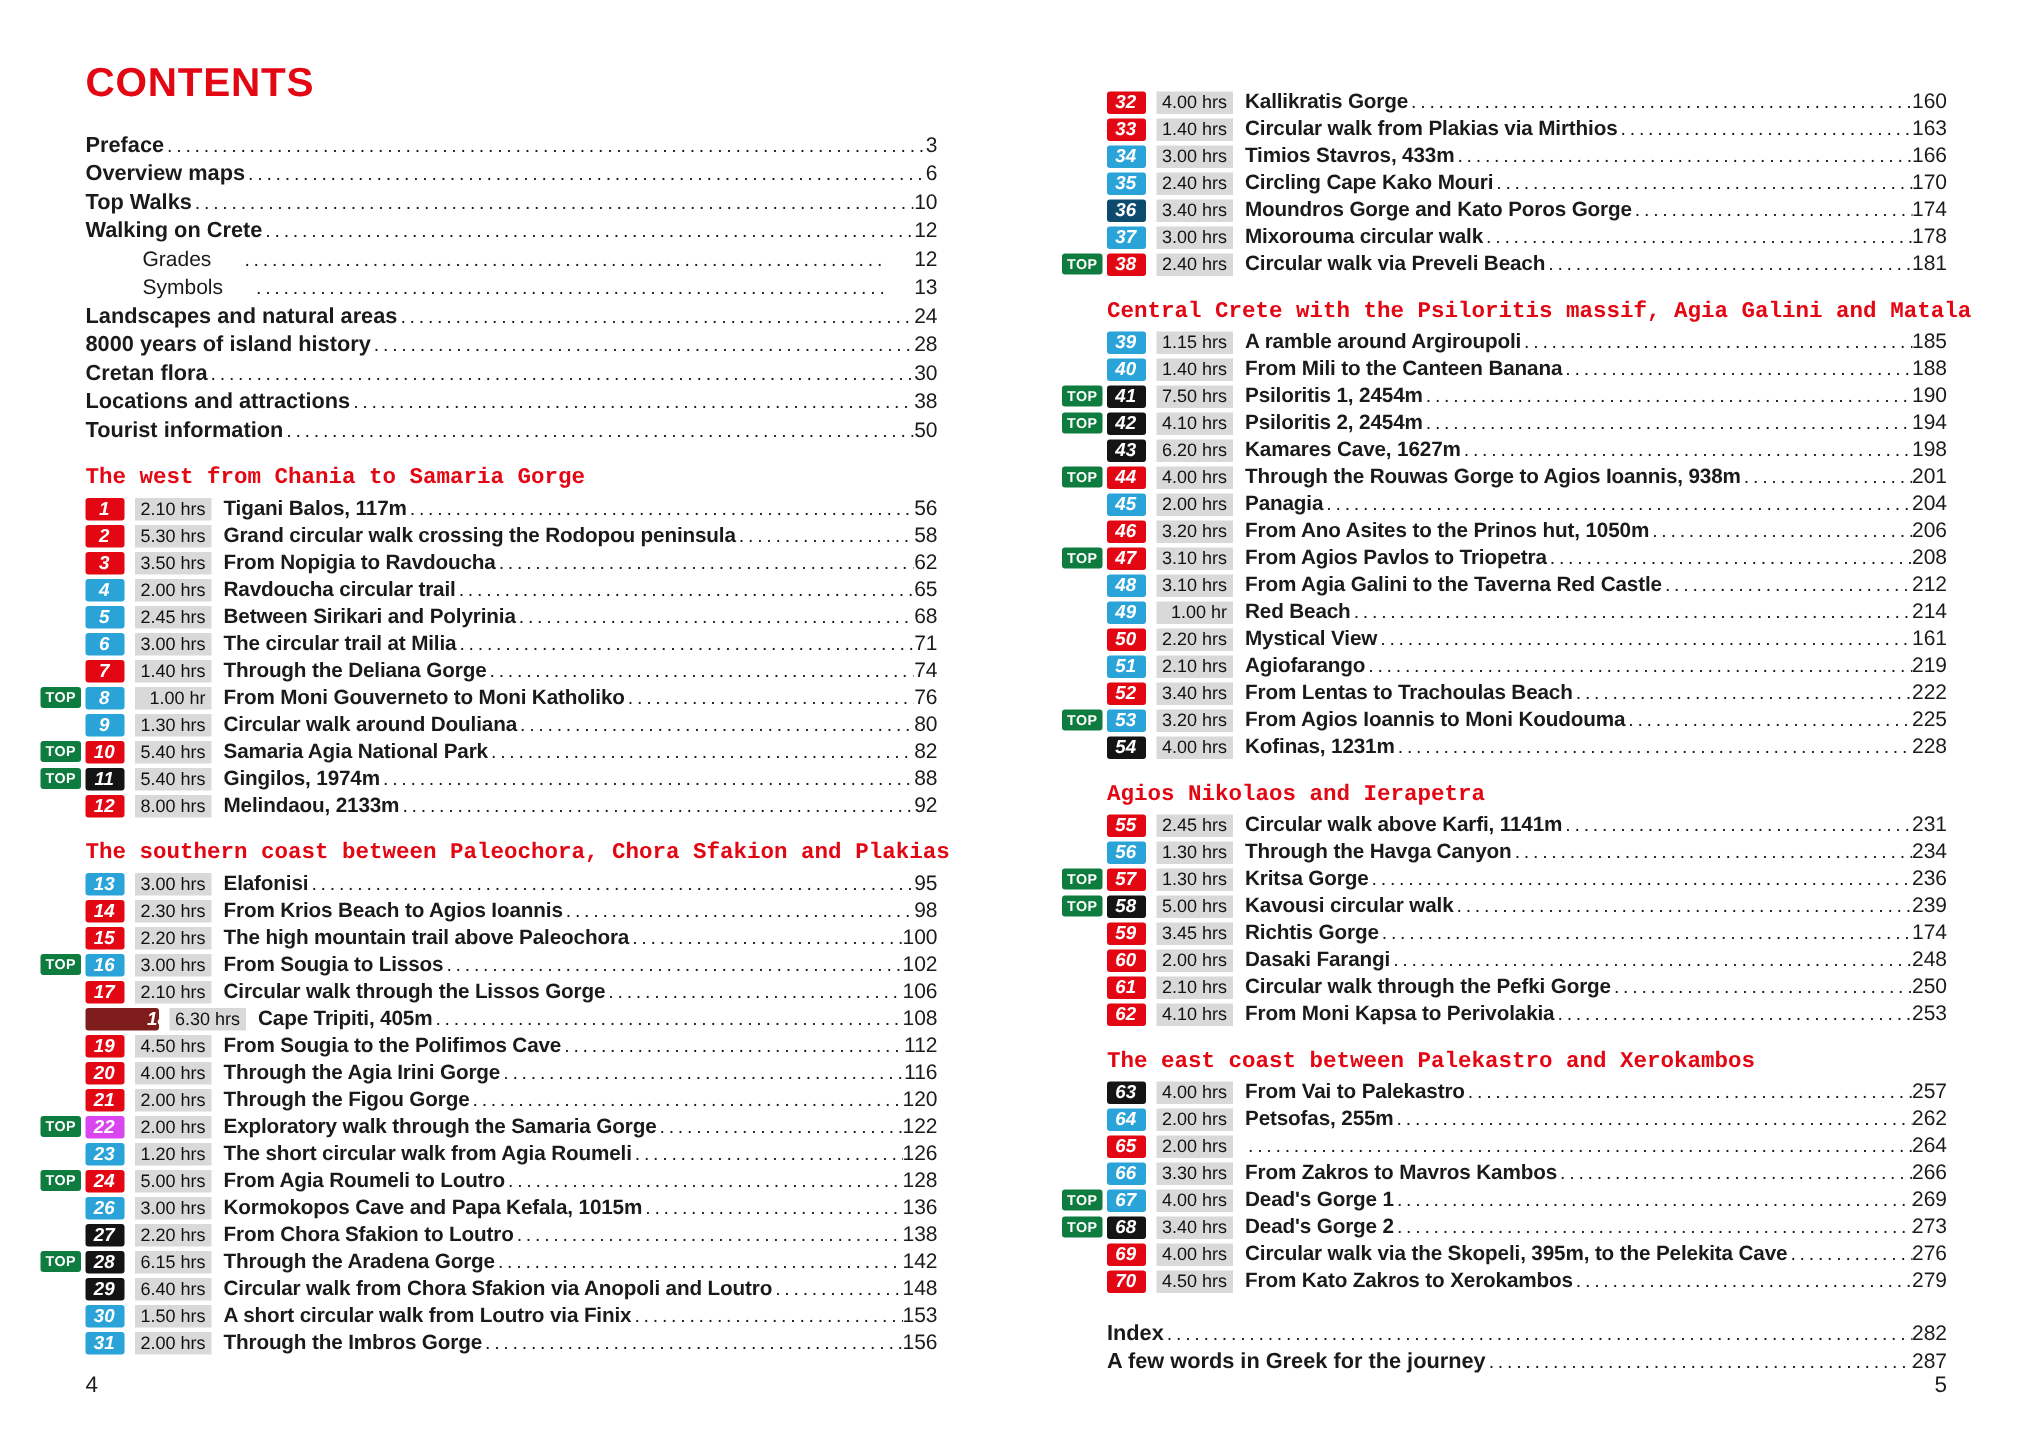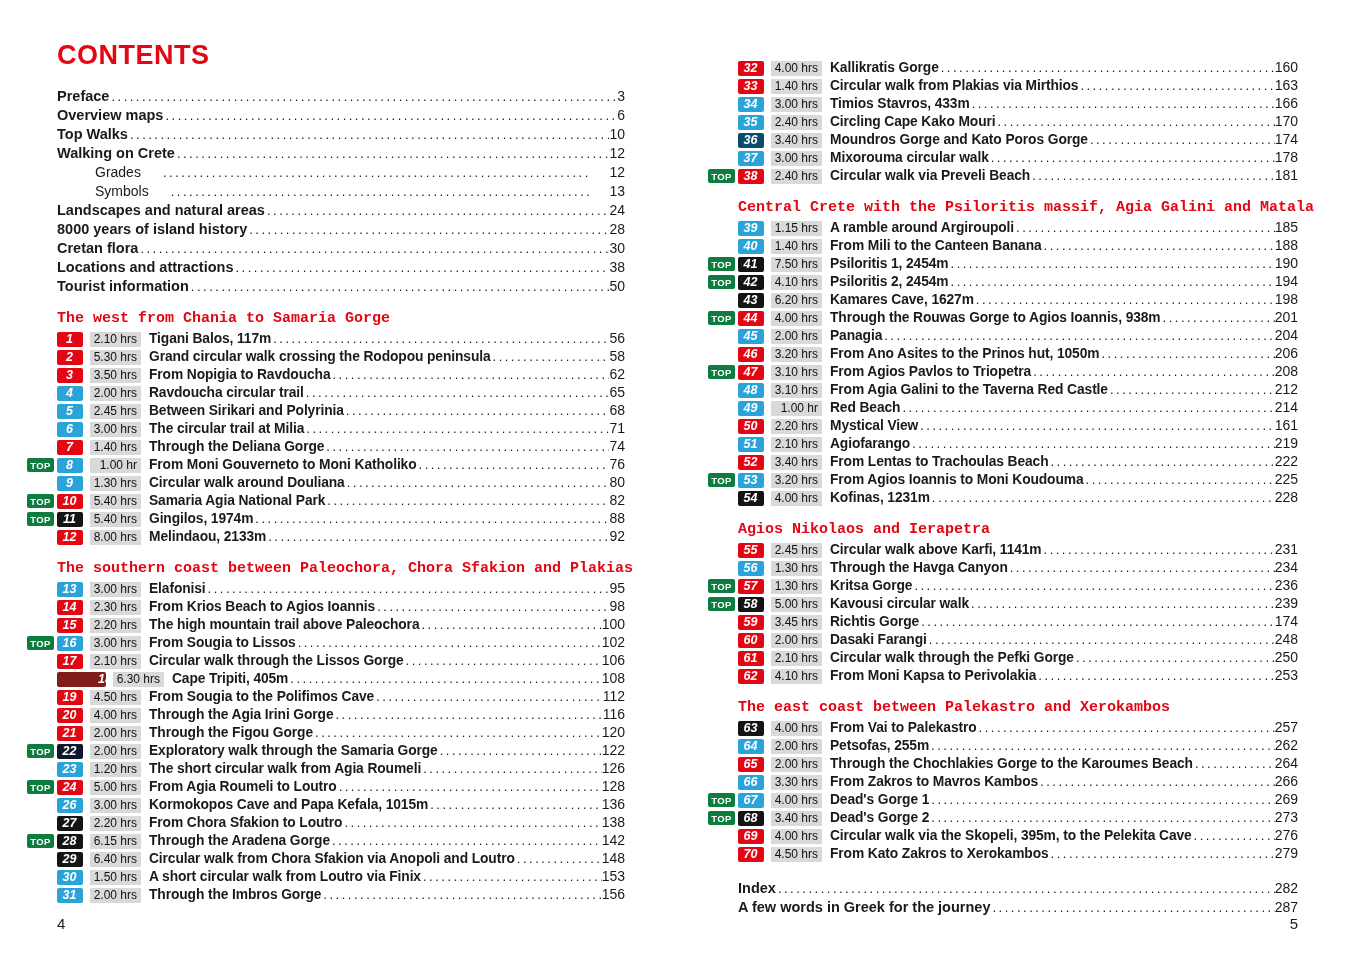--- a/index.html
+++ b/index.html
@@ -300,21 +300,21 @@
     <span class="num-badge" style="background: rgb(227, 6, 19);">21</span>
     <span class="time" style="background: rgb(217, 217, 217);">2.00 hrs</span>
     <span class="wtitle">Through the Figou Gorge</span>
     <span class="dots"></span>
     <span class="wpage">120</span>
   </div>
         <div class="walk-row">
     <span class="slot-top">
             <span class="top-badge" style="background: rgb(14, 124, 63);">TOP</span>
           </span>
-    <span class="num-badge" style="background: #0f172a; text-align: right;">22</span>
+    <span class="num-badge" style="background: #d946ef; text-align: right;">22</span>
     <span class="time" style="background: rgb(217, 217, 217);">2.00 hrs</span>
     <span class="wtitle">Exploratory walk through the Samaria Gorge</span>
     <span class="dots"></span>
     <span class="wpage">122</span>
   </div>
         <div class="walk-row">
     <span class="slot-top"></span>
     <span class="num-badge" style="background: rgb(41, 163, 216);">23</span>
     <span class="time" style="background: rgb(217, 217, 217);">1.20 hrs</span>
     <span class="wtitle">The short circular walk from Agia Roumeli</span>
@@ -675,21 +675,20 @@
     <span class="num-badge" style="background: rgb(41, 163, 216);">64</span>
     <span class="time" style="background: rgb(217, 217, 217);">2.00 hrs</span>
     <span class="wtitle">Petsofas, 255m</span>
     <span class="dots"></span>
     <span class="wpage">262</span>
   </div>
         <div class="walk-row">
     <span class="slot-top"></span>
     <span class="num-badge" style="background: rgb(227, 6, 19);">65</span>
     <span class="time" style="background: rgb(217, 217, 217);">2.00 hrs</span>
-    <span class="wtitle">Through the Chochlakies Gorge to the Karoumes Beach</span>
     <span class="dots"></span>
     <span class="wpage">264</span>
   </div>
         <div class="walk-row">
     <span class="slot-top"></span>
     <span class="num-badge" style="background: rgb(41, 163, 216);">66</span>
     <span class="time" style="background: rgb(217, 217, 217);">3.30 hrs</span>
     <span class="wtitle">From Zakros to Mavros Kambos</span>
     <span class="dots"></span>
     <span class="wpage">266</span>

